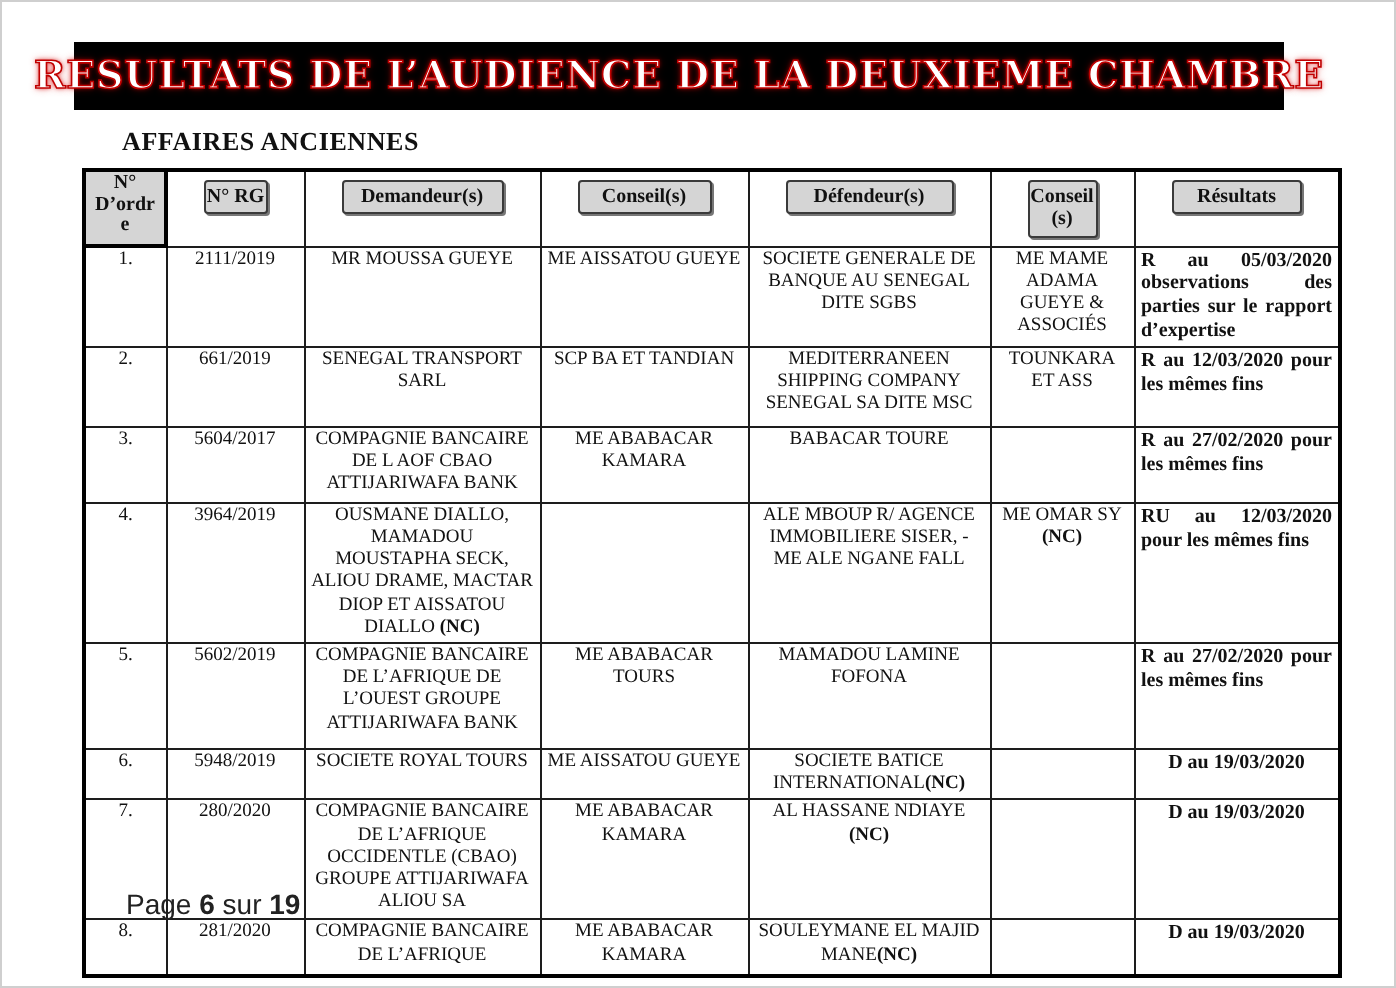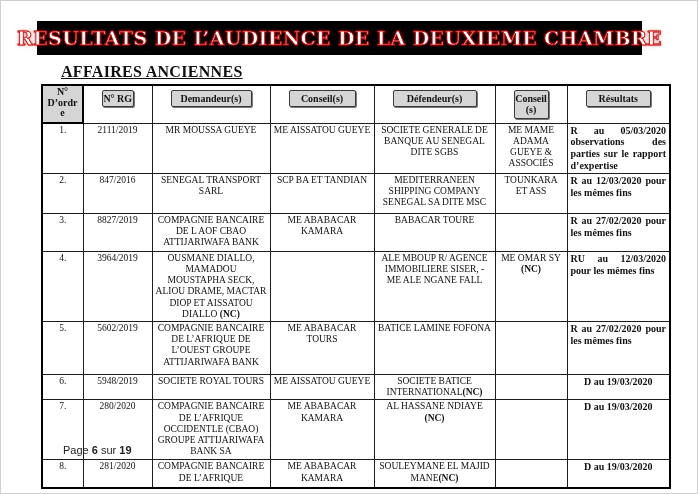--- a/index.html
+++ b/index.html
@@ -23,22 +23,21 @@
     font-weight:900;
     font-size:19px;
     letter-spacing:.4px;
     color:#ffffff;
     -webkit-text-stroke:.8px #c00000;
     text-shadow:0 0 2px rgba(215,0,0,.8),0 0 4px rgba(215,0,0,.45);
     white-space:nowrap;
   }
   .section-title{
     position:absolute;left:60px;top:62px;
-    font-weight:bold;font-size:16px;letter-spacing:.3px;
-    text-decoration:underline;
+    font-weight:bold;font-size:13px;letter-spacing:.3px;
   }
   table.results{
     position:absolute;left:40px;top:83px;
     border-collapse:collapse;
     table-layout:fixed;
     width:628px;
     font-size:9.5px;line-height:1.18;
   }
   table.results td, table.results th{
     border:1.2px solid #1d1d1d;
@@ -66,21 +65,21 @@
   }
   td.ordre{vertical-align:middle;}
   td.res{font-weight:bold;text-align:left;font-size:10px;}
   td.res.just{text-align:justify;}
   td.left{text-align:left;}
   td.vmid{vertical-align:middle;}
   td.vbot{vertical-align:bottom;}
   .footer{
     position:absolute;left:62px;top:443px;
     font-family:"Liberation Sans","DejaVu Sans",sans-serif;
-    font-size:11px;color:#222;
+    font-size:14px;color:#222;
   }
   .footer b{font-weight:bold;}
 </style>
 </head>
 <body>
 
 <div class="banner">
   <span class="banner-title">RESULTATS DE L’AUDIENCE DE LA DEUXIEME CHAMBRE</span>
 </div>
 
@@ -124,67 +123,67 @@
         <td class="ordre" style="height: 46px;">1.</td>
         <td>2111/2019</td>
         <td>MR MOUSSA GUEYE</td>
         <td>ME AISSATOU GUEYE</td>
         <td>SOCIETE GENERALE DE BANQUE AU SENEGAL DITE SGBS</td>
         <td>ME MAME ADAMA GUEYE &amp; ASSOCIÉS</td>
         <td class="res just">R au 05/03/2020 observations des parties sur le rapport d’expertise</td>
       </tr>
       <tr>
         <td class="ordre" style="height: 37px;">2.</td>
-        <td>847/2016</td>
+        <td>661/2019</td>
         <td>SENEGAL TRANSPORT SARL</td>
         <td>SCP BA ET TANDIAN</td>
         <td>MEDITERRANEEN SHIPPING COMPANY SENEGAL SA DITE MSC</td>
         <td>TOUNKARA ET ASS</td>
         <td class="res just">R au 12/03/2020 pour les mêmes fins</td>
       </tr>
       <tr>
         <td class="ordre" style="height: 35px;">3.</td>
-        <td>8827/2019</td>
+        <td>5604/2017</td>
         <td>COMPAGNIE BANCAIRE DE L AOF CBAO ATTIJARIWAFA BANK</td>
         <td>ME ABABACAR KAMARA</td>
         <td>BABACAR TOURE</td>
         <td></td>
         <td class="res just">R au 27/02/2020 pour les mêmes fins</td>
       </tr>
       <tr>
         <td class="ordre" style="height: 53px;">4.</td>
         <td>3964/2019</td>
         <td>OUSMANE DIALLO, MAMADOU MOUSTAPHA SECK, ALIOU DRAME, MACTAR DIOP ET AISSATOU DIALLO <b>(NC)</b></td>
         <td></td>
         <td>ALE MBOUP R/ AGENCE IMMOBILIERE SISER, - ME ALE NGANE FALL</td>
         <td>ME OMAR SY <b>(NC)</b></td>
         <td class="res just vmid">RU au 12/03/2020 pour les mêmes fins</td>
       </tr>
       <tr>
         <td class="ordre" style="height: 50px;">5.</td>
         <td>5602/2019</td>
         <td>COMPAGNIE BANCAIRE DE L’AFRIQUE DE L’OUEST GROUPE ATTIJARIWAFA BANK</td>
         <td class="left">ME ABABACAR TOURS</td>
-        <td>BATICE LAMINE FOFONA</td>
+        <td>MAMADOU LAMINE FOFONA</td>
         <td></td>
         <td class="res just">R au 27/02/2020 pour les mêmes fins</td>
       </tr>
       <tr>
         <td class="ordre" style="height: 22px;">6.</td>
         <td>5948/2019</td>
         <td>SOCIETE ROYAL TOURS</td>
         <td class="left">ME AISSATOU GUEYE</td>
         <td>SOCIETE BATICE INTERNATIONAL<b>(NC)</b></td>
         <td></td>
         <td class="res">D au 19/03/2020</td>
       </tr>
       <tr>
         <td class="ordre" style="height: 57px;">7.</td>
         <td>280/2020</td>
-        <td>COMPAGNIE BANCAIRE DE L’AFRIQUE OCCIDENTLE (CBAO) GROUPE ATTIJARIWAFA BANK SA</td>
+        <td>COMPAGNIE BANCAIRE DE L’AFRIQUE OCCIDENTLE (CBAO) GROUPE ATTIJARIWAFA ALIOU SA</td>
         <td class="left">ME ABABACAR KAMARA</td>
         <td>AL HASSANE NDIAYE <b>(NC)</b></td>
         <td></td>
         <td class="res vmid">D au 19/03/2020</td>
       </tr>
       <tr>
         <td class="ordre" style="height: 25px;">8.</td>
         <td>281/2020</td>
         <td>COMPAGNIE BANCAIRE DE L’AFRIQUE</td>
         <td class="left">ME ABABACAR KAMARA</td>

